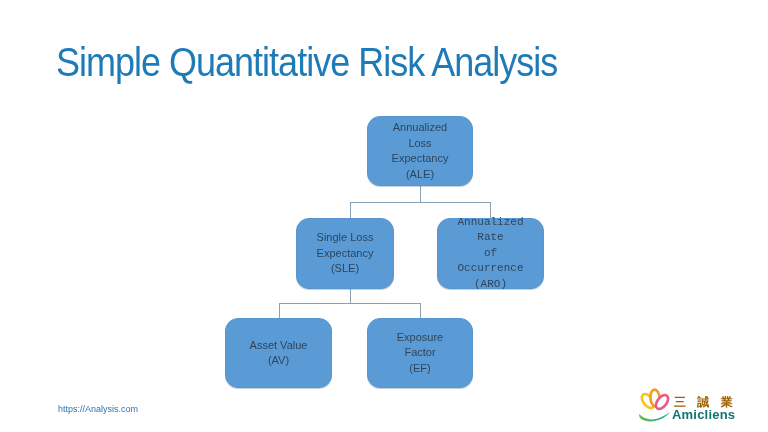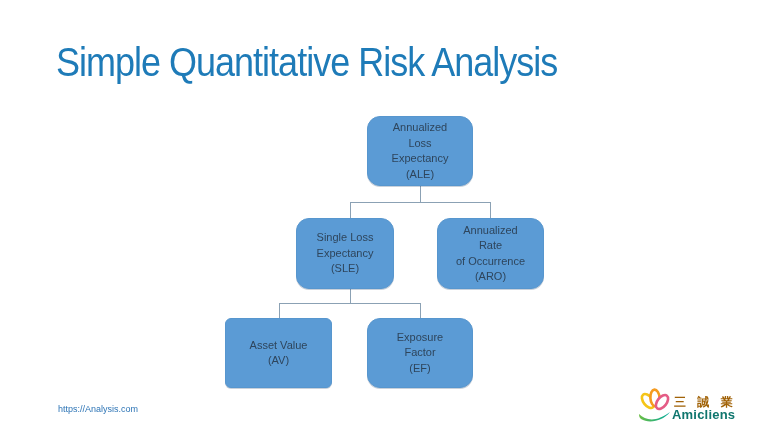--- a/index.html
+++ b/index.html
@@ -34,22 +34,22 @@
     text-align:center;
     display:flex;
     align-items:center;
     justify-content:center;
     white-space:pre-line;
     padding:14px;
     box-shadow:0 1px 0 rgba(40,70,110,0.25);
   }
   .n-ale{left:367px;top:116px;width:106px;height:70px;}
   .n-sle{left:296px;top:218px;width:98px;height:71px;}
-  .n-aro{left:437px;top:218px;width:107px;height:71px;}
-  .n-av {left:225px;top:318px;width:107px;height:70px;border-radius:6px;}
+  .n-aro{left:437px;top:218px;width:107px;height:71px;font-family:Liberation Mono, monospace;}
+  .n-av {left:225px;top:318px;width:107px;height:70px;}
   .n-ef {left:367px;top:318px;width:106px;height:70px;}
   .conn{position:absolute;background:#8BA1B4;}
   .cv{width:1px;}
   .ch{height:1px;}
   .c1{left:420px;top:186px;height:17px;}
   .c2{left:350px;top:202px;width:141px;}
   .c3{left:350px;top:202px;height:16px;}
   .c4{left:490px;top:202px;height:16px;}
   .c5{left:350px;top:289px;height:15px;}
   .c6{left:279px;top:303px;width:142px;}

